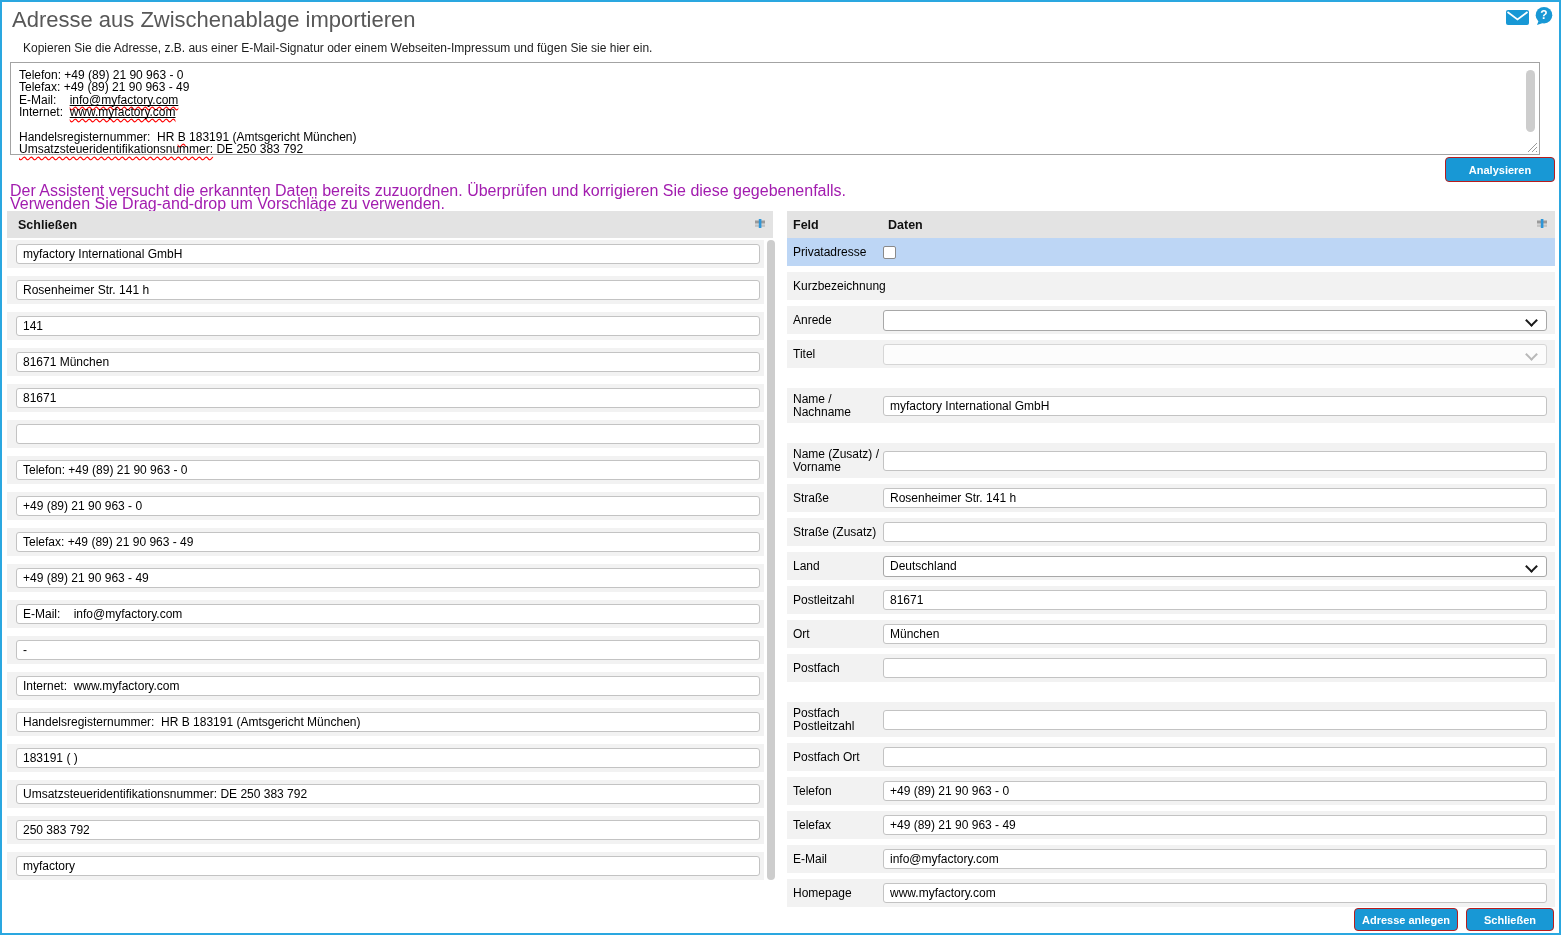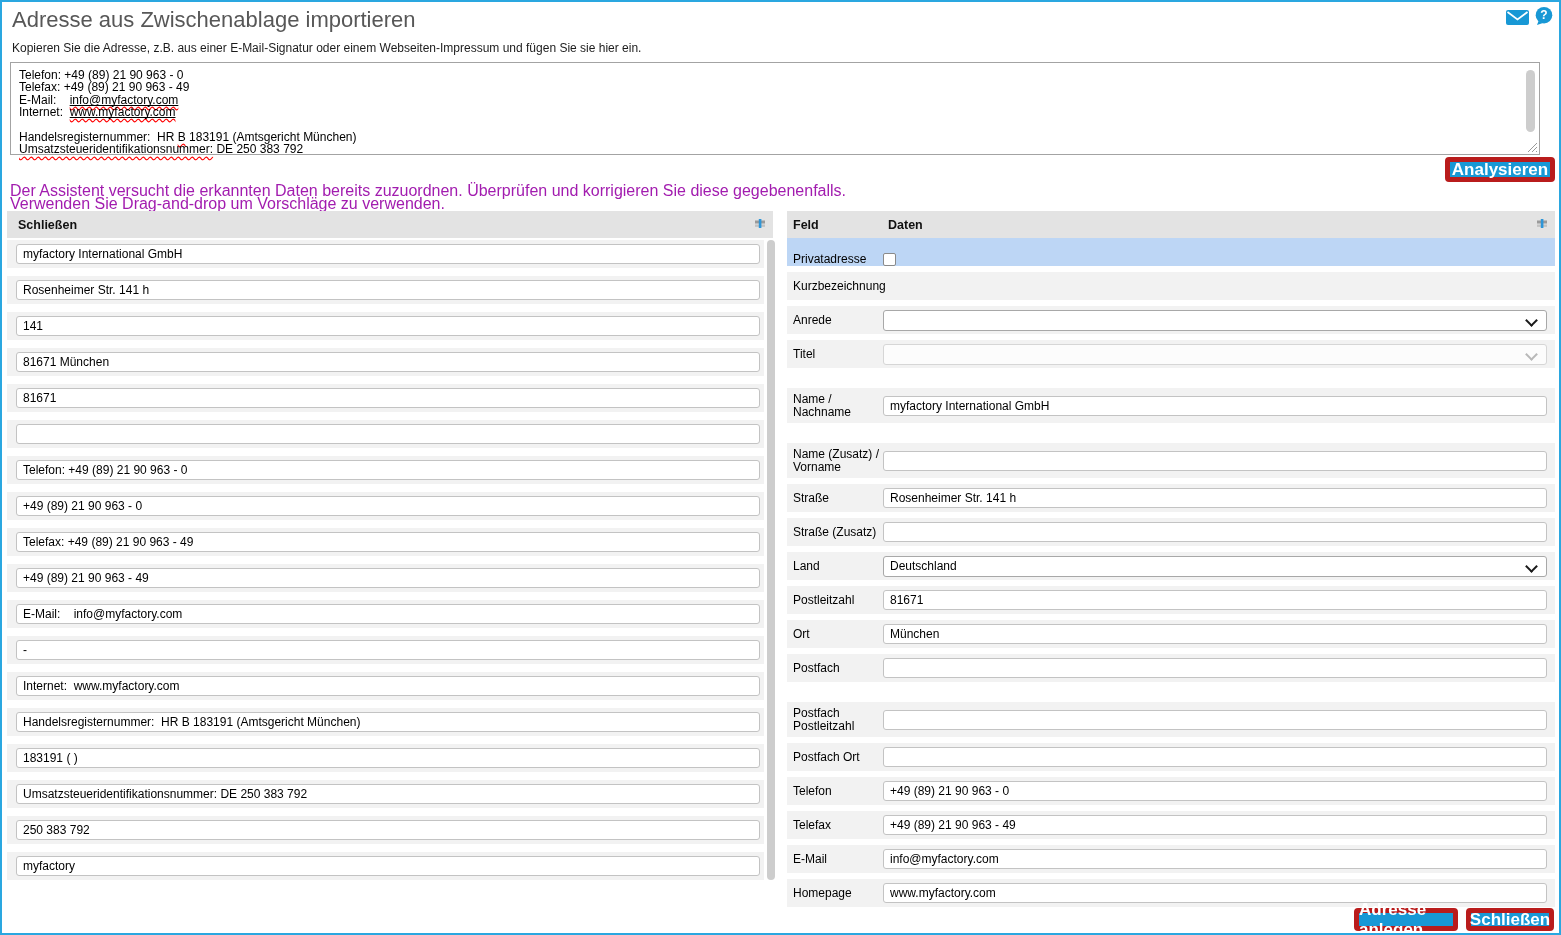--- a/index.html
+++ b/index.html
@@ -4,34 +4,34 @@
 <style>
   html,body{margin:0;padding:0;background:#fff;}
   .page{position:relative;width:1561px;height:935px;box-sizing:border-box;border:2px solid #2aa7e0;
         background:#fff;font-family:"Liberation Sans",sans-serif;overflow:hidden;}
 
   .title{position:absolute;left:10px;top:5px;font-size:22px;color:#575757;}
   .top-icon{position:absolute;cursor:pointer;}
   .mail-icon{left:1504px;top:8px;}
   .help-icon{left:1532px;top:4px;}
 
-  .intro{position:absolute;left:10px;top:39px;font-size:12px;color:#1c1c1c;}
+  .intro{position:absolute;left:21px;top:39px;font-size:12px;color:#1c1c1c;}
 
   .clip{position:absolute;left:8px;top:60px;width:1530px;height:93px;box-sizing:border-box;
         border:1px solid #a3a3a3;background:#fff;padding:6px 24px 4px 8px;cursor:text;}
   .cb-line{font-size:12px;line-height:12.4px;white-space:pre;color:#000;}
   .u{text-decoration:underline;}
   .spell{text-decoration:red wavy underline;text-decoration-skip-ink:none;text-underline-offset:2px;}
   .clip-scroll-thumb{position:absolute;right:4px;top:7px;width:9px;height:62px;background:#cdcdcd;border-radius:5px;}
   .clip-grip{position:absolute;right:2px;bottom:2px;width:10px;height:10px;
              background:repeating-linear-gradient(-45deg,#9a9a9a 0 1px,transparent 1px 3px);
              clip-path:polygon(100% 0,100% 100%,0 100%);}
 
-  .btn{position:absolute;background:#1898d5;color:#fff;font-weight:bold;font-size:17px;
-       border:5px solid #b91c1c;border-radius:4px;display:flex;align-items:center;justify-content:center;
+  .btn{position:absolute;background:#1898d5;color:#fff;font-weight:bold;font-size:11px;
+       border:1px solid #b91c1c;border-radius:4px;display:flex;align-items:center;justify-content:center;
        cursor:pointer;box-sizing:border-box;font-family:inherit;}
   .analyze-btn{left:1443px;top:155px;width:110px;height:25px;}
   .create-btn{left:1352px;top:906px;width:104px;height:23px;}
   .close-btn{left:1464px;top:906px;width:88px;height:23px;}
 
   .hint{position:absolute;left:8px;font-size:16px;color:#a21caf;}
   .hint1{top:180px;} .hint2{top:193px;}
 
   .panel{position:absolute;top:209px;background:#fff;}
   .left-panel{left:5px;width:766px;height:676px;}
@@ -46,21 +46,21 @@
   .sg-list{position:absolute;left:0;top:29px;width:757px;}
   .sg-row{height:28px;margin-bottom:8px;background:#f2f2f2;box-sizing:border-box;padding:4px 0 0 9px;}
   .sg-input{width:744px;height:20px;box-sizing:border-box;border:1px solid #c3c3c3;border-radius:3px;
             font-family:inherit;font-size:12px;padding:0 6px;color:#000;background:#fff;}
   .left-scroll-thumb{position:absolute;left:760px;top:29px;width:8px;height:640px;background:#cdcdcd;border-radius:4px;}
 
   .fd-list{position:absolute;left:0;top:27px;width:768px;}
   .fd-row{display:flex;align-items:center;min-height:28px;background:#f2f2f2;margin-bottom:6px;
           box-sizing:border-box;padding-left:6px;}
   .fd-row.two{min-height:35px;margin-top:20px;}
-  .fd-row.hl{background:#bdd6f5;align-items:flex-end;}
+  .fd-row.hl{background:#bdd6f5;}
   .fd-label{width:90px;flex:none;font-size:12px;color:#000;line-height:13px;white-space:pre-line;}
   .fd-ctl{flex:1;padding-right:8px;}
   .fd-input{width:100%;height:20px;box-sizing:border-box;border:1px solid #c3c3c3;border-radius:3px;
             font-family:inherit;font-size:12px;padding:0 6px;color:#000;background:#fff;display:block;}
   .fd-select{position:relative;height:21px;box-sizing:border-box;border:1px solid #a8a8a8;border-radius:3px;
              background:#fff;display:flex;align-items:center;font-size:12px;color:#000;
              padding:0 24px 0 6px;cursor:pointer;}
   .fd-select.disabled{border-color:#d6d6d6;background:#fcfcfc;cursor:default;}
   .chev{position:absolute;right:10px;top:5px;width:7px;height:7px;border-right:2px solid #1a1a1a;
         border-bottom:2px solid #1a1a1a;transform:rotate(45deg);}

